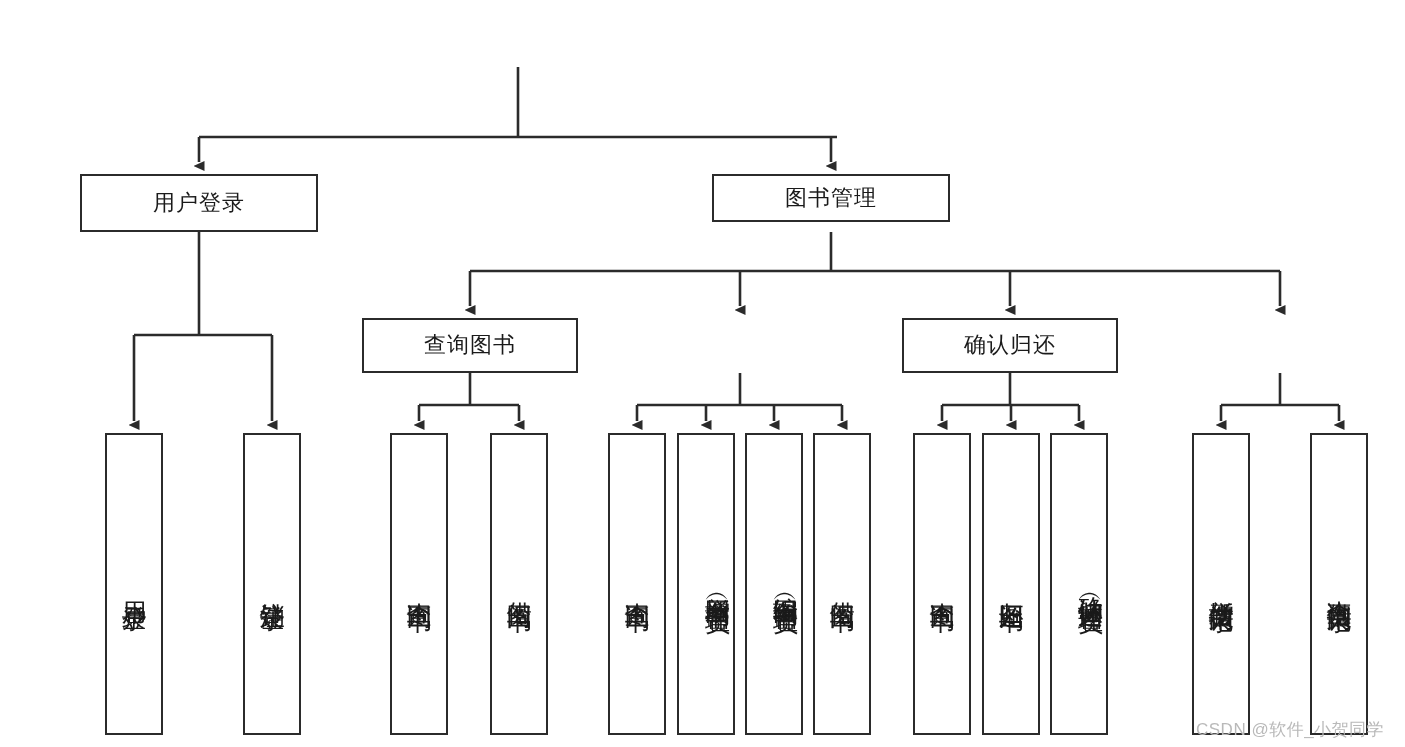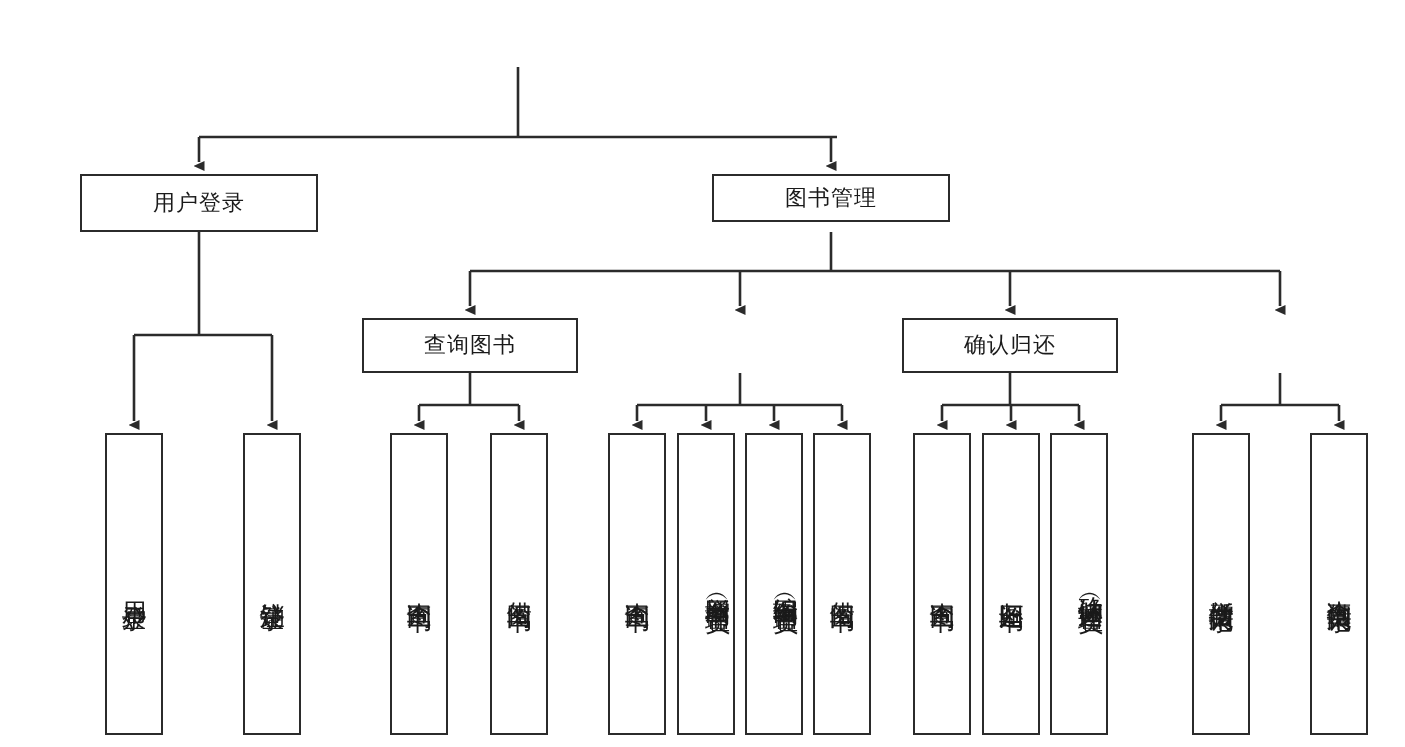--- a/index.html
+++ b/index.html
@@ -170,14 +170,15 @@
   <div class="node vert" style="left:1050px;top:433px;width:58px;height:302px;">
     <span class="vlabel">确认归还（管理员）</span>
   </div>
   <div class="node vert leaf-mid" style="left:1192px;top:433px;width:58px;height:302px;">
     <span class="vlabel">新增借阅记录</span>
   </div>
   <div class="node vert leaf-mid" style="left:1310px;top:433px;width:58px;height:302px;">
     <span class="vlabel">查询借阅记录</span>
   </div>
 
+  <div class="watermark" style="left:1196px;top:718px;">CSDN @软件_小贺同学</div>
 
 </div>
 
 </body></html>

